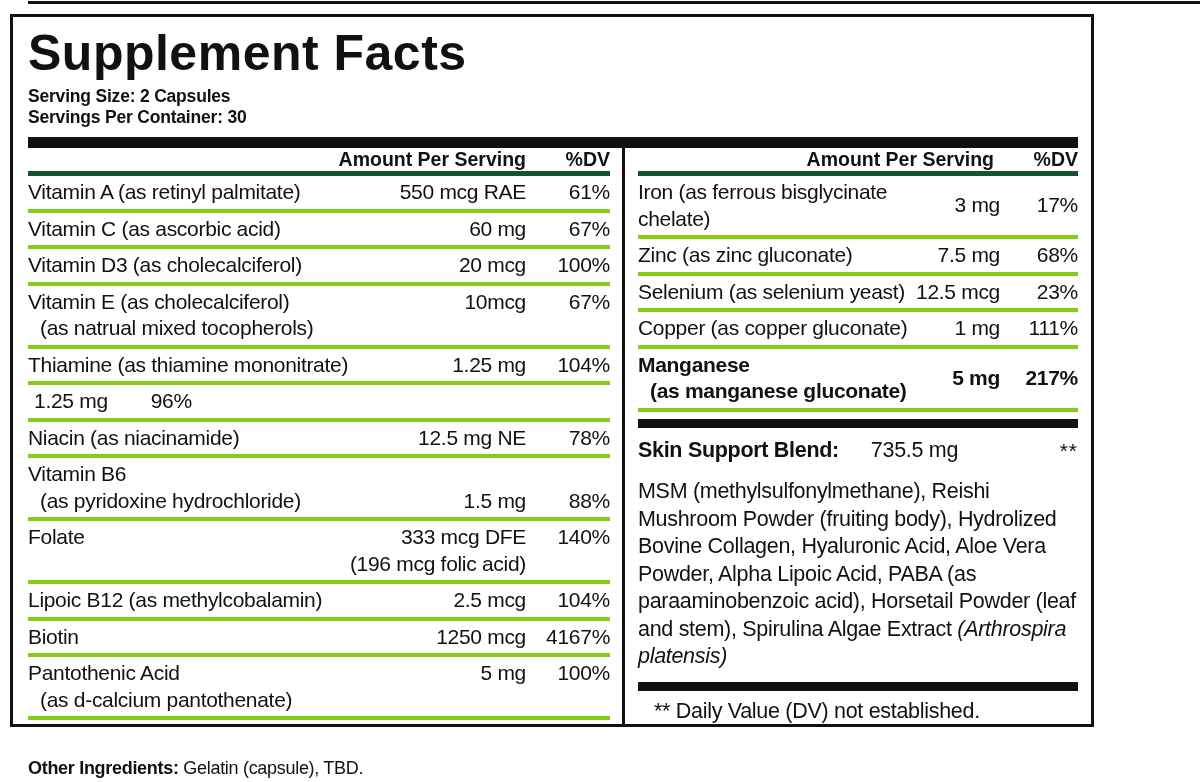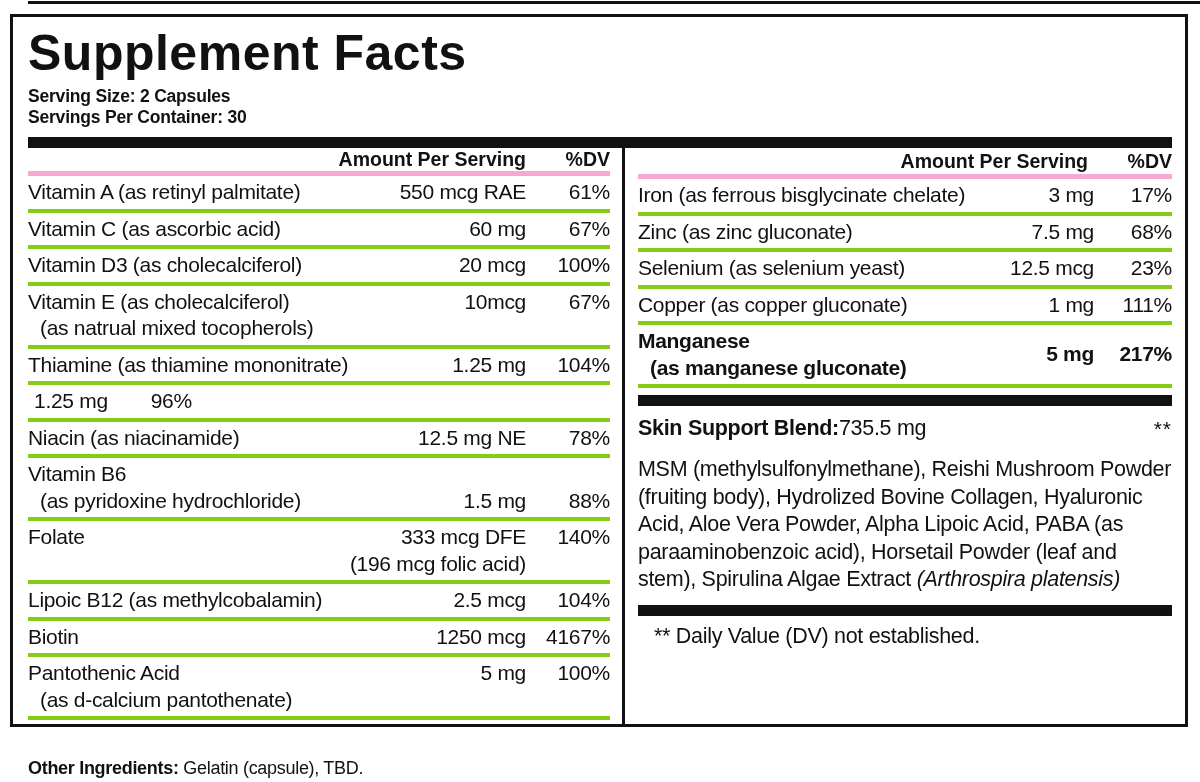--- a/index.html
+++ b/index.html
@@ -13,21 +13,21 @@
   }
 
   .top-rule {
     position: absolute; left: 28px; right: 0; top: 1px;
     height: 3px; background: #111111;
   }
 
   .panel {
     position: absolute;
     left: 10px; top: 14px;
-    width: 1178px; height: 713px;
+    width: 1084px; height: 713px;
     border: 3px solid #111111;
     background: #ffffff;
     padding: 8px 13px 0 15px;
     display: flex; flex-direction: column;
     overflow: hidden;
   }
 
   .title {
     font-size: 50px; font-weight: bold;
     letter-spacing: 0.5px;
@@ -54,21 +54,21 @@
   .col-right { flex: 1; }
   .vdivider {
     width: 3px; background: #111111;
     align-self: stretch;
     margin-left: 12px; margin-right: 13px;
   }
 
   .thead {
     display: flex; align-items: center;
     height: 31px;
-    border-bottom: 5px solid #f9a8d4;
+    border-bottom: 5px solid #14532d;
     font-weight: bold; font-size: 19.5px;
   }
   .thead .th-amt { flex: 1; text-align: right; }
   .thead .th-dv  { width: 84px; text-align: right; }
 
   .row {
     display: flex;
     padding: 3px 0 3px 0;
     border-bottom: 4px solid #84cc16;
     font-size: 21px;
@@ -88,21 +88,21 @@
   .amt .a2:empty { display: none; }
   .dv  { width: 84px; text-align: right; white-space: nowrap; }
   .col-right .dv { width: 78px; }
 
   .bar-blend-top { margin-top: 7px; margin-bottom: 9px; }
   .blend-head {
     display: flex; align-items: flex-start;
     font-size: 21.5px; line-height: 27px; letter-spacing: -0.3px;
   }
   .blend-name { font-weight: bold; }
-  .blend-amt  { flex: 1; text-align: left; padding-right: 46px; }
+  .blend-amt  { flex: 1; text-align: center; padding-right: 46px; }
   .blend-dv   { width: 42px; text-align: right; font-size: 21px; letter-spacing: 1px; }
   .blend-desc {
     font-size: 21.5px; line-height: 27.5px; letter-spacing: -0.3px;
     margin-top: 14px;
   }
   .latin { font-style: italic; }
 
   .bar-foot { margin-top: 11px; margin-bottom: 8px; }
   .footnote { font-size: 21.5px; letter-spacing: -0.3px; margin-left: 16px; }
 

